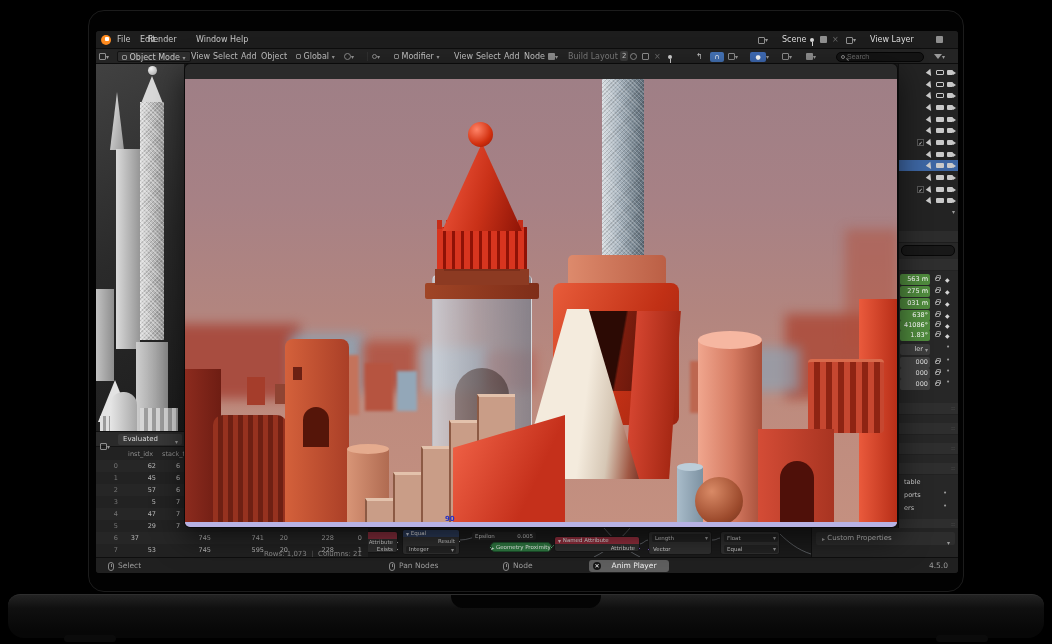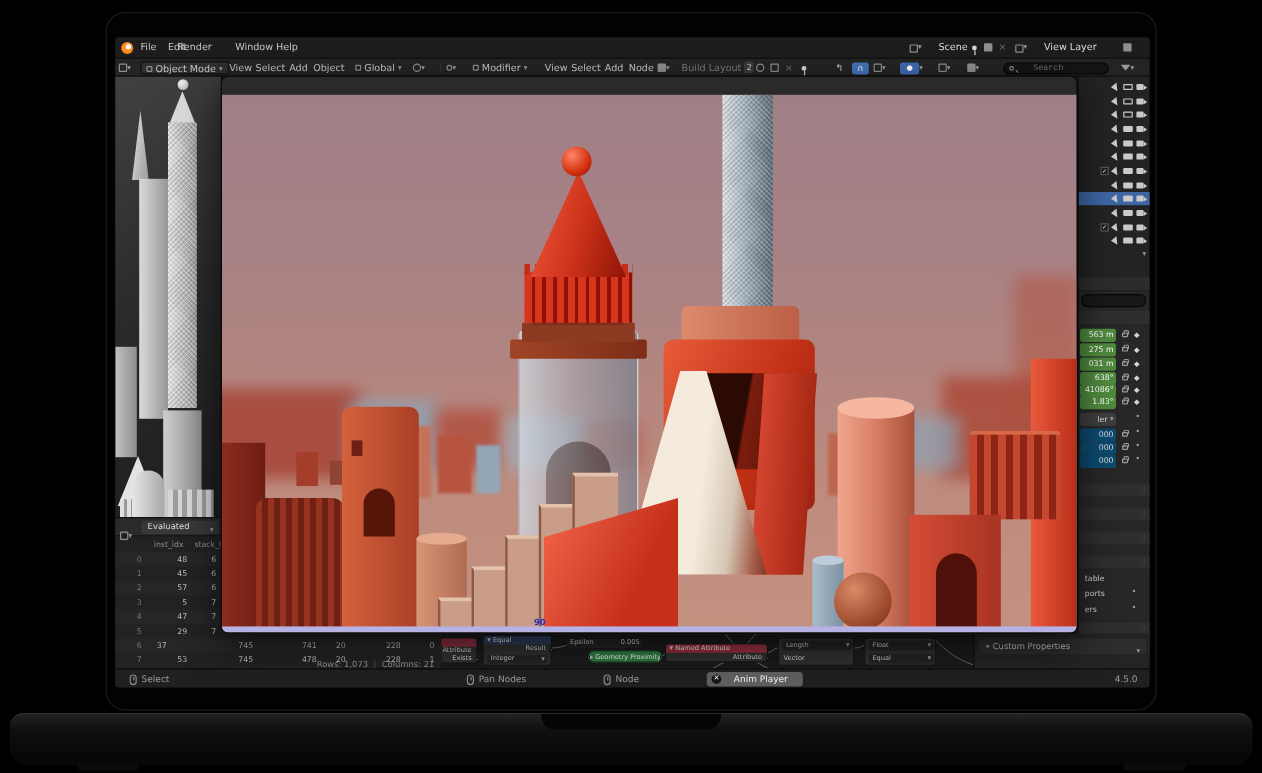--- a/index.html
+++ b/index.html
@@ -29,39 +29,39 @@
 .tab{display:inline-block;padding:2px 7px;font-size:8px;color:#9a9a9a;border-radius:3px;vertical-align:middle}
 .tab.active{background:#3c3c3c;color:#ececec}
 
 .hdr2{position:absolute;left:0;top:18px;width:862px;height:15px;background:#242424;border-bottom:1px solid #0c0c0c}
 .modepill{background:#2e2e2e;border:1px solid #121212;border-radius:2px;padding:1px 4px}
 .magnet{display:inline-block;width:14px;height:10px;background:#4574b8;border-radius:2px;color:#fff;font-size:7px;line-height:10px;text-align:center;vertical-align:middle}
 .bluepill{display:inline-block;width:16px;height:10px;background:#3f6bb5;border-radius:2px;color:#fff;font-size:6px;line-height:10px;text-align:center;vertical-align:middle}
 .search-box{position:absolute;left:740px;top:2.5px;width:88px;height:10px;background:#141414;border:1px solid #060606;border-radius:5px}
 .i-search{position:absolute;left:4px;top:2px;width:4px;height:4px;border:1px solid #8a8a8a;border-radius:50%}
 .i-search::after{content:"";position:absolute;left:3.5px;top:3.5px;width:3px;height:1px;background:#8a8a8a;transform:rotate(45deg)}
-.search-in{position:absolute;left:24px;top:0;width:70px;height:8px;background:transparent;border:none;outline:none;color:#bbb;font-size:7px;font-family:Liberation Mono, monospace}
+.search-in{position:absolute;left:10px;top:0;width:70px;height:8px;background:transparent;border:none;outline:none;color:#bbb;font-size:7px;font-family:Liberation Sans, sans-serif}
 .search-in::placeholder{color:#6f6f6f}
 
 .vp3d{position:absolute;left:0;top:33px;width:88px;height:367px;overflow:hidden;background:linear-gradient(150deg,#414141,#2a2a2a 50%,#1d1d1d)}
 
 .outliner{position:absolute;left:802px;top:33px;width:60px;height:167px;background:#232323;border-left:1px solid #101010}
 .orow{position:absolute;left:0;width:60px;height:11px;display:flex;align-items:center;justify-content:flex-end;gap:3px;padding-right:4px}
 .orow.sel{background:#3d66a3}
 .o-cur{width:0;height:0;border-top:6px solid #c9c9c9;border-left:2px solid transparent;border-right:4px solid transparent;transform:rotate(-40deg)}
 .o-mon{width:8px;height:5px;border:1px solid #c9c9c9;border-radius:1px}
 .o-monf{width:8px;height:5px;background:#c9c9c9;border-radius:1px}
 .o-cam{width:6px;height:5px;background:#c9c9c9;border-radius:1px;position:relative;margin-right:2px}
 .o-cam::after{content:"";position:absolute;right:-3px;top:0.5px;width:0;height:0;border-left:3px solid #c9c9c9;border-top:2px solid transparent;border-bottom:2px solid transparent}
 .o-cb{width:7px;height:7px;background:#1e1e1e;border:1px solid #565656;font-size:5px;line-height:6px;color:#eee;text-align:center}
 
 .props{position:absolute;left:802px;top:200px;width:60px;height:326px;background:#272727;border-left:1px solid #101010}
 .pf{position:absolute;left:1px;width:30px;height:11px;border-radius:2px;font-size:6.5px;line-height:11px;text-align:right;padding-right:2px;color:#fff}
 .pf.green{background:#4f8a3d}
-.pf.gray{background:#0c4a6e;color:#ddd}
+.pf.gray{background:#404040;color:#ddd}
 .pf.drop{background:#3d3d3d;color:#ddd}
 .lockico{position:absolute;left:36px;width:5px;height:4px;border:1px solid #9a9a9a;border-radius:1px}
 .lockico::before{content:"";position:absolute;left:0px;top:-3px;width:3px;height:3px;border:1px solid #9a9a9a;border-bottom:none;border-radius:2px 2px 0 0}
 .kdia{position:absolute;left:46px;font-size:6px;color:#d5d5d5}
 .pdot{position:absolute;left:47px;font-size:7px;color:#9a9a9a}
 .pstrip{position:absolute;left:0;width:60px;height:12px;background:#2e2e2e;border-bottom:1px solid #222}
 .pstrip::after{content:"::";position:absolute;right:4px;top:1px;font-size:6px;color:#5d5d5d}
 .pvis{position:absolute;left:5px;font-size:6.5px;color:#cfcfcf;height:10px;line-height:10px}
 
 .ssheet{position:absolute;left:0;top:400px;width:272px;height:126px;background:#222;border-top:1px solid #101010}
@@ -310,21 +310,21 @@
     <div class="ssheet">
       <div class="sshead">
         <span style="position:absolute;left:4px;top:4px"><span class="ic ic-sq"></span><span class="caret">▾</span></span>
         <div class="evpill"><span>Evaluated</span><span class="caret">▾</span></div>
       </div>
       <span class="scol" style="left:20px;width:37px;text-align:right">inst_idx</span>
       <span class="scol" style="left:66px">stack_t</span>
       <div style="position:absolute;left:0;top:28px;width:272px;height:90px">
         <div class="srow" style="top:0">
               <span class="sri" style="left:4px;width:18px">0</span>
-              <span class="srv" style="left:28px;width:32px">48</span>
+              <span class="srv" style="left:28px;width:32px">62</span>
               <span class="srv" style="left:80px;width:10px;text-align:left">6</span>
             </div>
         <div class="srow" style="top:12px">
               <span class="sri" style="left:4px;width:18px">1</span>
               <span class="srv" style="left:28px;width:32px">45</span>
               <span class="srv" style="left:80px;width:10px;text-align:left">6</span>
             </div>
         <div class="srow" style="top:24px">
               <span class="sri" style="left:4px;width:18px">2</span>
               <span class="srv" style="left:28px;width:32px">57</span>
@@ -351,21 +351,21 @@
               <span class="srv" style="left:85px;width:30px">745</span>
               <span class="srv" style="left:138px;width:30px">741</span>
               <span class="srv" style="left:172px;width:20px">20</span>
               <span class="srv" style="left:208px;width:30px">228</span>
               <span class="srv" style="left:252px;width:14px">0</span>
             </div>
         <div class="srow" style="top:84px">
               <span class="sri" style="left:4px;width:18px">7</span>
               <span class="srv" style="left:28px;width:32px">53</span>
               <span class="srv" style="left:85px;width:30px">745</span>
-              <span class="srv" style="left:138px;width:30px">478</span>
+              <span class="srv" style="left:138px;width:30px">595</span>
               <span class="srv" style="left:172px;width:20px">20</span>
               <span class="srv" style="left:208px;width:30px">228</span>
               <span class="srv" style="left:252px;width:14px">1</span>
             </div>
       </div>
       <div class="ssfoot"><span>Rows: 1,073</span>&nbsp;&nbsp;<span style="color:#5a5a5a">|</span>&nbsp;&nbsp;<span>Columns: 21</span></div>
     </div>
 
     <div class="nodeed">
       <svg width="443" height="29" style="position:absolute;left:0;top:0">

